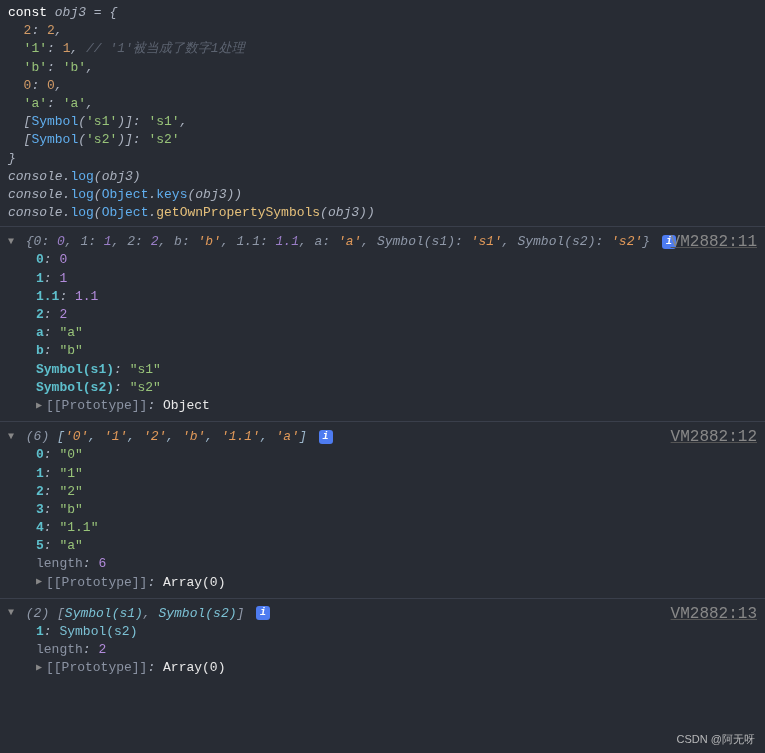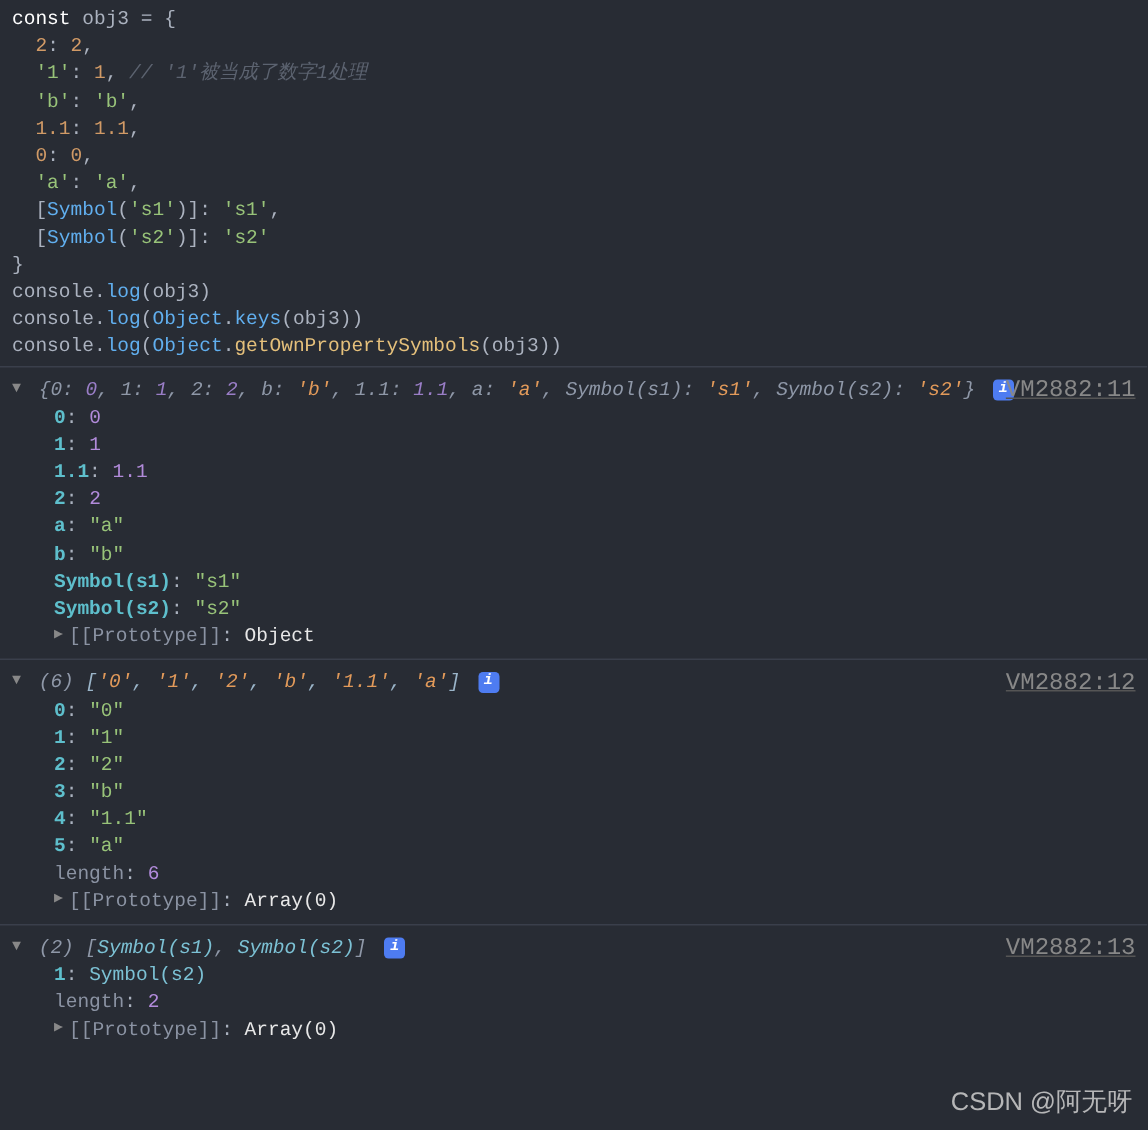--- a/index.html
+++ b/index.html
@@ -16,21 +16,21 @@
   }
   
   .code { padding: 4px 8px 4px 8px; }
   .line { white-space: pre; }
   .kw   { color: #ffffff; } 
   .num  { color: #d19a66; }
   .str  { color: #98c379; }
   .sym  { color: #61afef; }
   .fn   { color: #e5c07b; }
   .cm   { color: #5c6370; font-style: italic; margin-top: 16px; }
-  .pl   { color: #abb2bf; }
+  .pl   { color: #abb2bf; font-style: italic; }
 
   
   .group { border-top: 1px solid #3a3f4b; padding: 6px 8px 6px 8px; position: relative; }
   .src { position: absolute; right: 8px; top: 4px; color: #888; text-decoration: underline; text-decoration-color: #555; font-size: 16px; }
   .row { white-space: pre; padding-left: 0; }
   .arrow { display:inline-block; width: 10px; color: #888; cursor: pointer; user-select:none; font-size:10px; vertical-align:middle; }
   .arrow.down::before { content: "▼"; }
   .arrow.right::before { content: "▶"; }
   .italic { font-style: italic; color: #8f98a8; text-align: center; }
   .okey { color: #5ebfcc; font-weight:600; }
@@ -48,33 +48,32 @@
     margin-left:4px;
   }
   .sub { padding-left: 28px; }
 
   .watermark {
     position: absolute;
     right: 10px;
     bottom: 6px;
     color: #cfcfcf;
     font-family: sans-serif;
-    font-size: 17px;
+    font-size: 11px;
     opacity: 0.85;
   }
 </style>
 </head>
 <body>
 
 <div class="code" id="code-block">
     <div class="line"><span class="kw">const</span><span class="pl"> obj3 </span><span class="pl">= </span><span class="pl">{</span></div>
     <div class="line"><span class="pl">  </span><span class="num">2</span><span class="pl">: </span><span class="num">2</span><span class="pl">,</span></div>
     <div class="line"><span class="pl">  </span><span class="str">'1'</span><span class="pl">: </span><span class="num">1</span><span class="pl">, </span><span class="cm">// '1'被当成了数字1处理</span></div>
     <div class="line"><span class="pl">  </span><span class="str">'b'</span><span class="pl">: </span><span class="str">'b'</span><span class="pl">,</span></div>
-    <div class="line"><span class="pl">  </span><span class="num">1.1</span><span class="pl">: </span><span class="num">1.1</span><span class="pl">,</span></div>
     <div class="line"><span class="pl">  </span><span class="num">0</span><span class="pl">: </span><span class="num">0</span><span class="pl">,</span></div>
     <div class="line"><span class="pl">  </span><span class="str">'a'</span><span class="pl">: </span><span class="str">'a'</span><span class="pl">,</span></div>
     <div class="line"><span class="pl">  [</span><span class="sym">Symbol</span><span class="pl">(</span><span class="str">'s1'</span><span class="pl">)]: </span><span class="str">'s1'</span><span class="pl">,</span></div>
     <div class="line"><span class="pl">  [</span><span class="sym">Symbol</span><span class="pl">(</span><span class="str">'s2'</span><span class="pl">)]: </span><span class="str">'s2'</span></div>
     <div class="line"><span class="pl">}</span></div>
     <div class="line"><span class="pl">console.</span><span class="sym">log</span><span class="pl">(obj3)</span></div>
     <div class="line"><span class="pl">console.</span><span class="sym">log</span><span class="pl">(</span><span class="sym">Object</span><span class="pl">.</span><span class="sym">keys</span><span class="pl">(obj3))</span></div>
     <div class="line"><span class="pl">console.</span><span class="sym">log</span><span class="pl">(</span><span class="sym">Object</span><span class="pl">.</span><span class="fn">getOwnPropertySymbols</span><span class="pl">(obj3))</span></div>
   </div>
 

